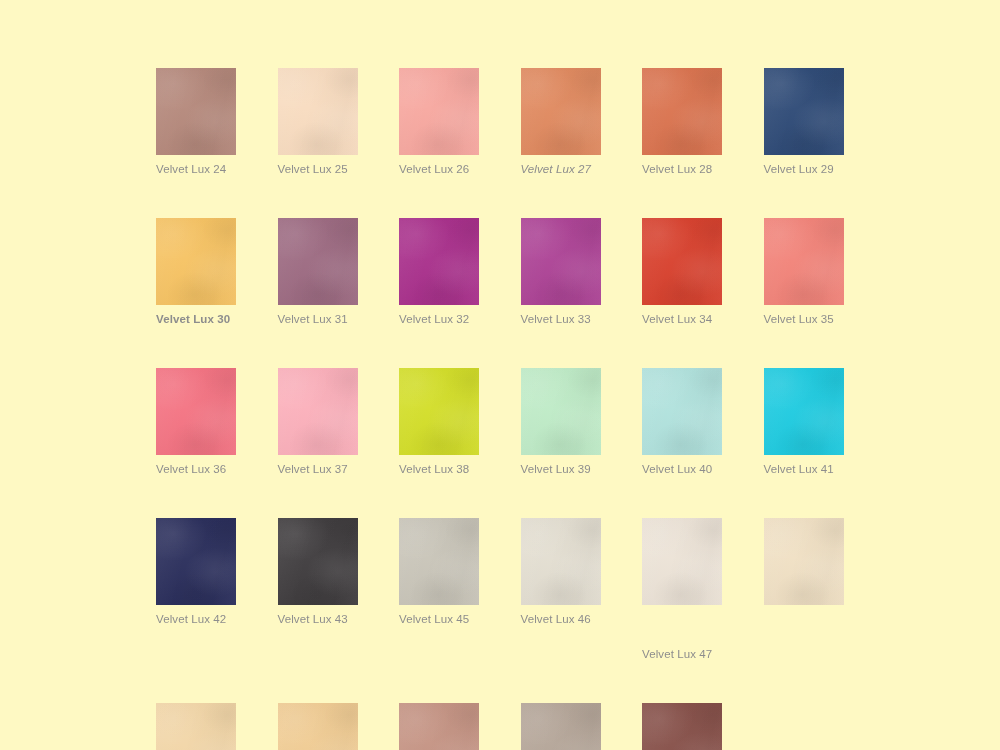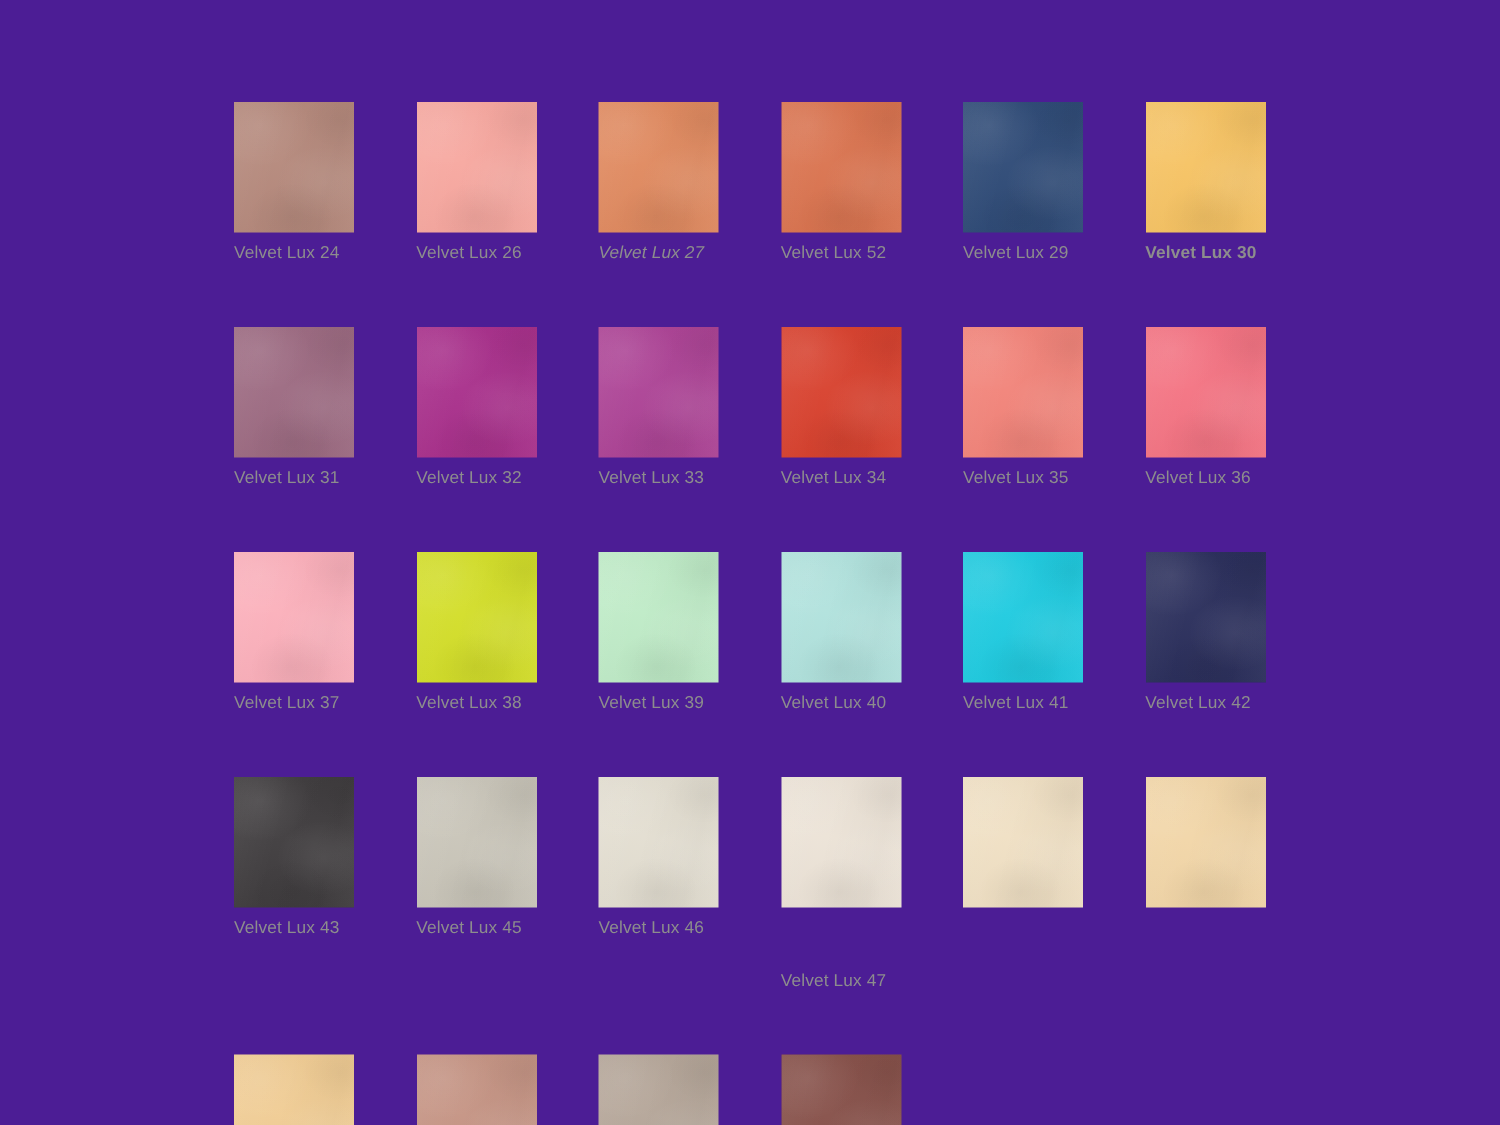--- a/index.html
+++ b/index.html
@@ -73,37 +73,41 @@
     font-size: 11.5px;
     line-height: 14px;
     color: #8d8d8d;
     letter-spacing: 0.1px;
     white-space: nowrap;
   }
 </style>
 </head>
 <body>
 
-<div id="palette-page" style="background: #4c1d95;">
+<div id="palette-page" style="background: #fef9c3;">
   <div id="swatch-grid">
       <div class="swatch-cell">
         <div class="swatch-chip" style="background-color: rgb(181, 137, 124);"></div>
         <span class="swatch-label" style="color: rgb(141, 141, 141);">Velvet Lux 24</span>
+      </div>
+      <div class="swatch-cell">
+        <div class="swatch-chip" style="background-color: rgb(248, 220, 192);"></div>
+        <span class="swatch-label" style="color: rgb(141, 141, 141);">Velvet Lux 25</span>
       </div>
       <div class="swatch-cell">
         <div class="swatch-chip" style="background-color: rgb(247, 168, 160);"></div>
         <span class="swatch-label" style="color: rgb(141, 141, 141);">Velvet Lux 26</span>
       </div>
       <div class="swatch-cell">
         <div class="swatch-chip" style="background-color: rgb(224, 138, 96);"></div>
         <span class="swatch-label" style="color: rgb(141, 141, 141); font-style: italic;">Velvet Lux 27</span>
       </div>
       <div class="swatch-cell">
         <div class="swatch-chip" style="background-color: rgb(218, 116, 80);"></div>
-        <span class="swatch-label" style="color: rgb(141, 141, 141);">Velvet Lux 52</span>
+        <span class="swatch-label" style="color: rgb(141, 141, 141);">Velvet Lux 28</span>
       </div>
       <div class="swatch-cell">
         <div class="swatch-chip" style="background-color: rgb(47, 75, 119);"></div>
         <span class="swatch-label" style="color: rgb(141, 141, 141);">Velvet Lux 29</span>
       </div>
       <div class="swatch-cell">
         <div class="swatch-chip" style="background-color: rgb(246, 195, 100);"></div>
         <span class="swatch-label" style="color: rgb(141, 141, 141); font-weight: bold;">Velvet Lux 30</span>
       </div>
       <div class="swatch-cell">

